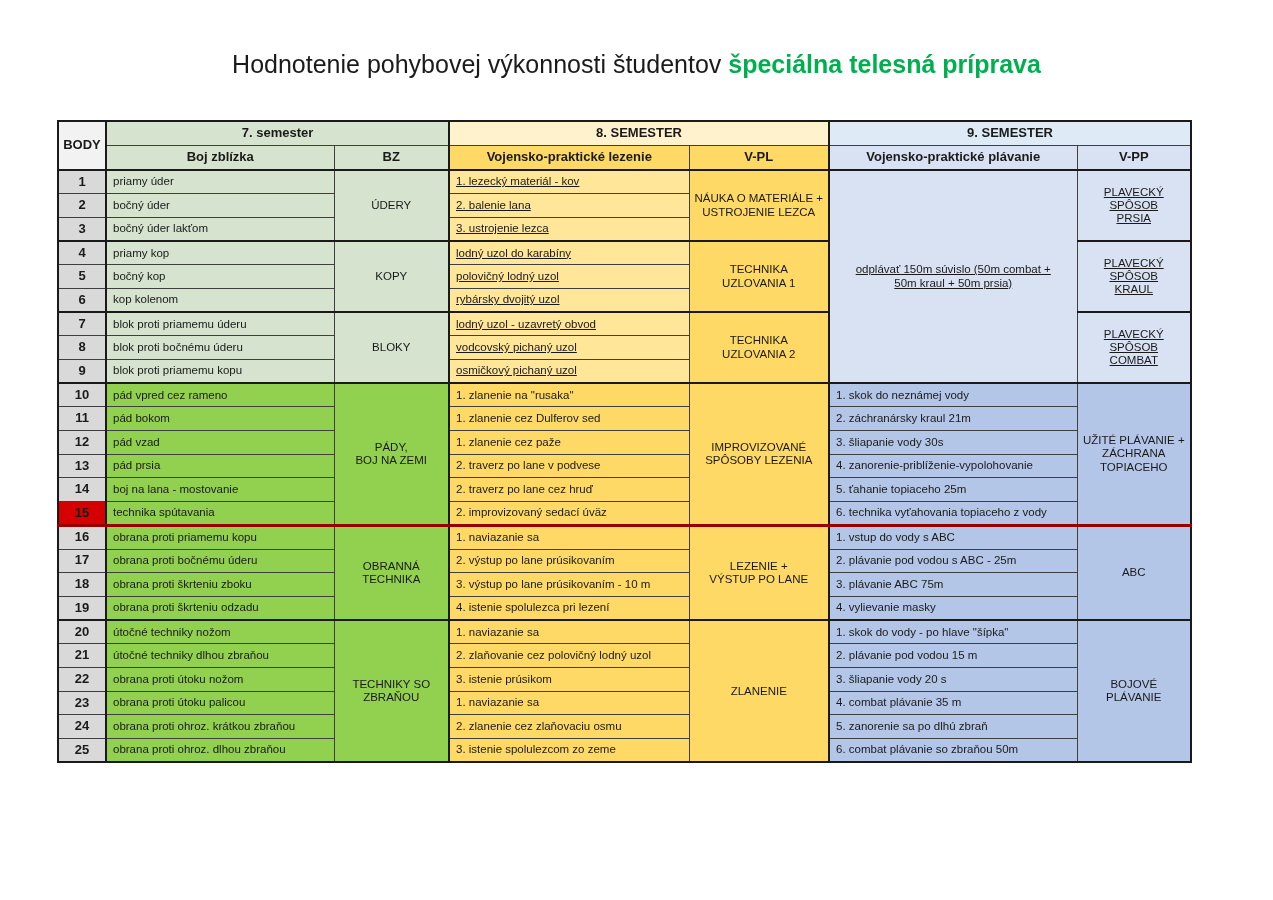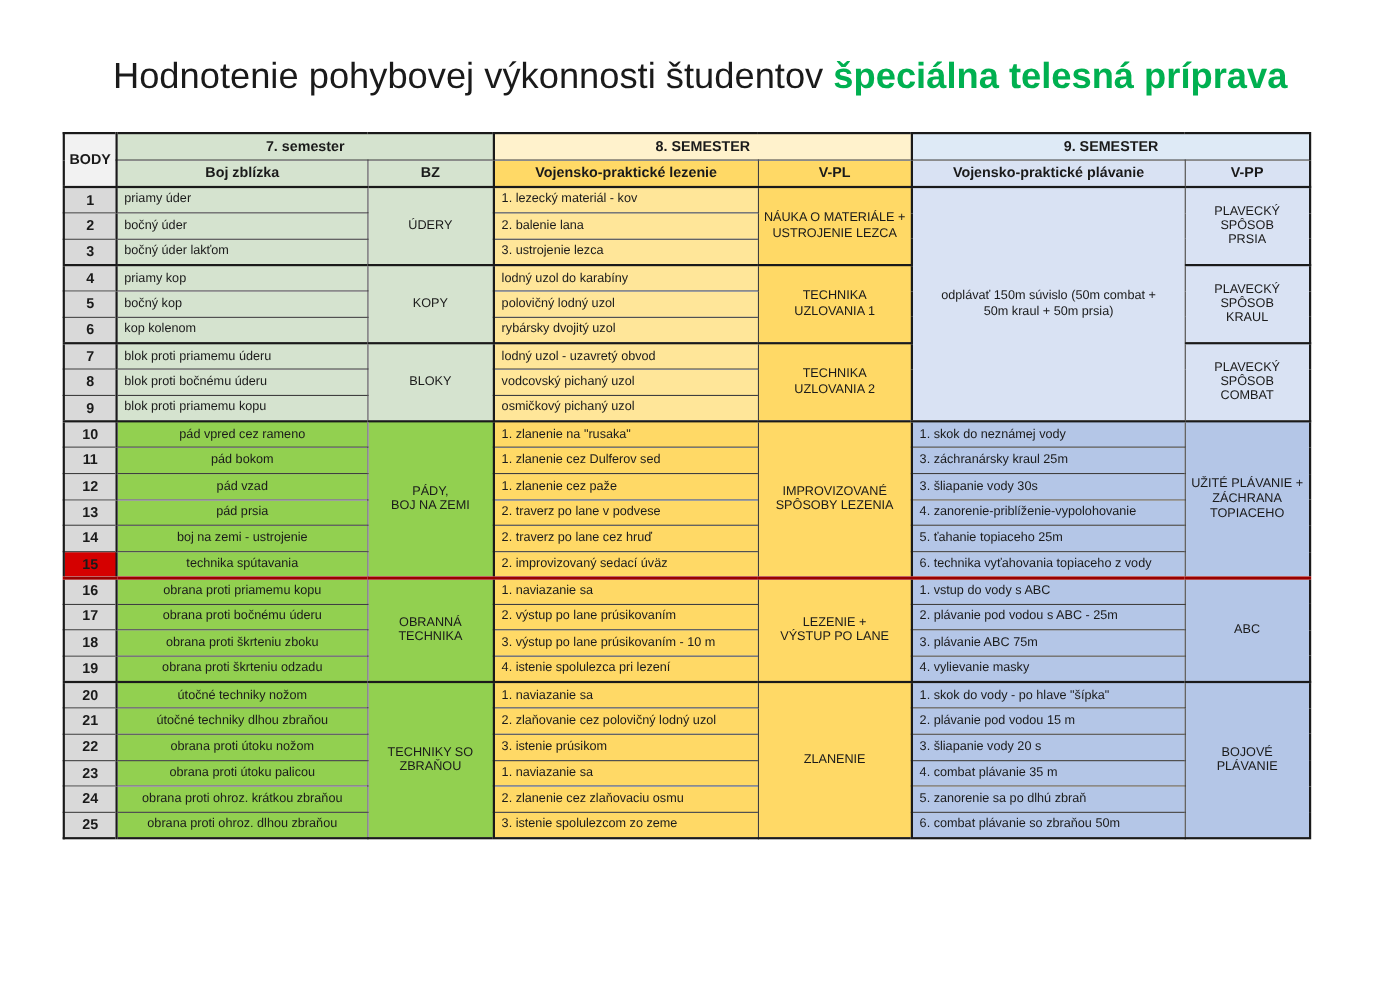--- a/index.html
+++ b/index.html
@@ -3,21 +3,21 @@
 <meta charset="utf-8">
 <style>
   html,body { margin:0; padding:0; }
   body {
     width:1273px; height:900px; background:#ffffff; position:relative;
     font-family:"Liberation Sans", sans-serif; color:#1a1a1a;
     overflow:hidden;
   }
   .page-title {
     position:absolute; top:50px; left:0; width:1273px;
-    text-align:center; font-size:33px; white-space:nowrap;
+    text-align:center; font-size:25px; white-space:nowrap;
   }
   .page-title .accent { color:var(--accent_green); font-weight:bold; }
   .sheet { position:absolute; left:57px; top:120px; }
   table {
     border-collapse:collapse; table-layout:fixed; width:1133px;
     border:2px solid #1a1a1a;
   }
   th, td {
     border:1px solid #3f3f3f; padding:0 6px; font-size:11.5px;
     overflow:hidden; line-height:1.15;
@@ -29,24 +29,24 @@
   .ctr   { text-align:center; white-space:pre-line;margin-left:28px; }
   .h-body  { background:var(--header_gray); }
   .h-green { background:var(--green_light); }
   .h-yellow{ background:var(--yellow_pale); }
   .h-gold  { background:var(--gold); }
   .h-blue  { background:var(--blue_pale); }
   .h-blue2 { background:var(--blue_light); }
   .c-gray      { background:var(--gray); }
   .c-red       { background:var(--red_cell);margin-left:11px; }
   .c-glight    { background:var(--green_light); }
-  .c-gbright   { background:var(--green_bright);text-align:center; }
-  .c-goldlight { background:var(--gold_light); }
+  .c-gbright   { background:var(--green_bright); }
+  .c-goldlight { background:var(--gold_light);text-decoration:underline; }
   .c-gold      { background:var(--gold); }
-  .c-blight    { background:var(--blue_light); }
+  .c-blight    { background:var(--blue_light);text-decoration:underline; }
   .c-bmid      { background:var(--blue_mid); }
   .thick-b { border-bottom:2px solid #1a1a1a; }
   .red-b   { border-bottom:3px solid var(--red_line); }
   .thick-r { border-right:2px solid #1a1a1a; }
 </style>
 </head>
 <body>
 
 <div class="page-title"><span>Hodnotenie pohybovej výkonnosti študentov </span><span class="accent">špeciálna telesná príprava</span></div>
 
@@ -153,37 +153,37 @@
 SPÔSOBY LEZENIA</td>
           <td class="c-bmid">1. skok do neznámej vody</td>
           <td class="grp thick-r c-bmid red-b" rowspan="6">UŽITÉ PLÁVANIE +
 ZÁCHRANA
 TOPIACEHO</td>
         </tr>
         <tr>
           <td class="pts thick-r c-gray">11</td>
           <td class="c-gbright">pád bokom</td>
           <td class="c-gold">1. zlanenie cez Dulferov sed</td>
-          <td class="c-bmid">3. záchranársky kraul 25m</td>
+          <td class="c-bmid">2. záchranársky kraul 21m</td>
         </tr>
         <tr>
           <td class="pts thick-r c-gray">12</td>
           <td class="c-gbright">pád vzad</td>
           <td class="c-gold">1. zlanenie cez paže</td>
           <td class="c-bmid">3. šliapanie vody 30s</td>
         </tr>
         <tr>
           <td class="pts thick-r c-gray">13</td>
           <td class="c-gbright">pád prsia</td>
           <td class="c-gold">2. traverz po lane v podvese</td>
           <td class="c-bmid">4. zanorenie-priblíženie-vypolohovanie</td>
         </tr>
         <tr>
           <td class="pts thick-r c-gray">14</td>
-          <td class="c-gbright">boj na zemi - ustrojenie</td>
+          <td class="c-gbright">boj na lana - mostovanie</td>
           <td class="c-gold">2. traverz po lane cez hruď</td>
           <td class="c-bmid">5. ťahanie topiaceho 25m</td>
         </tr>
         <tr>
           <td class="pts thick-r c-red red-b">15</td>
           <td class="c-gbright red-b">technika spútavania</td>
           <td class="c-gold red-b">2. improvizovaný sedací úväz</td>
           <td class="c-bmid red-b">6. technika vyťahovania topiaceho z vody</td>
         </tr>
         <tr>

